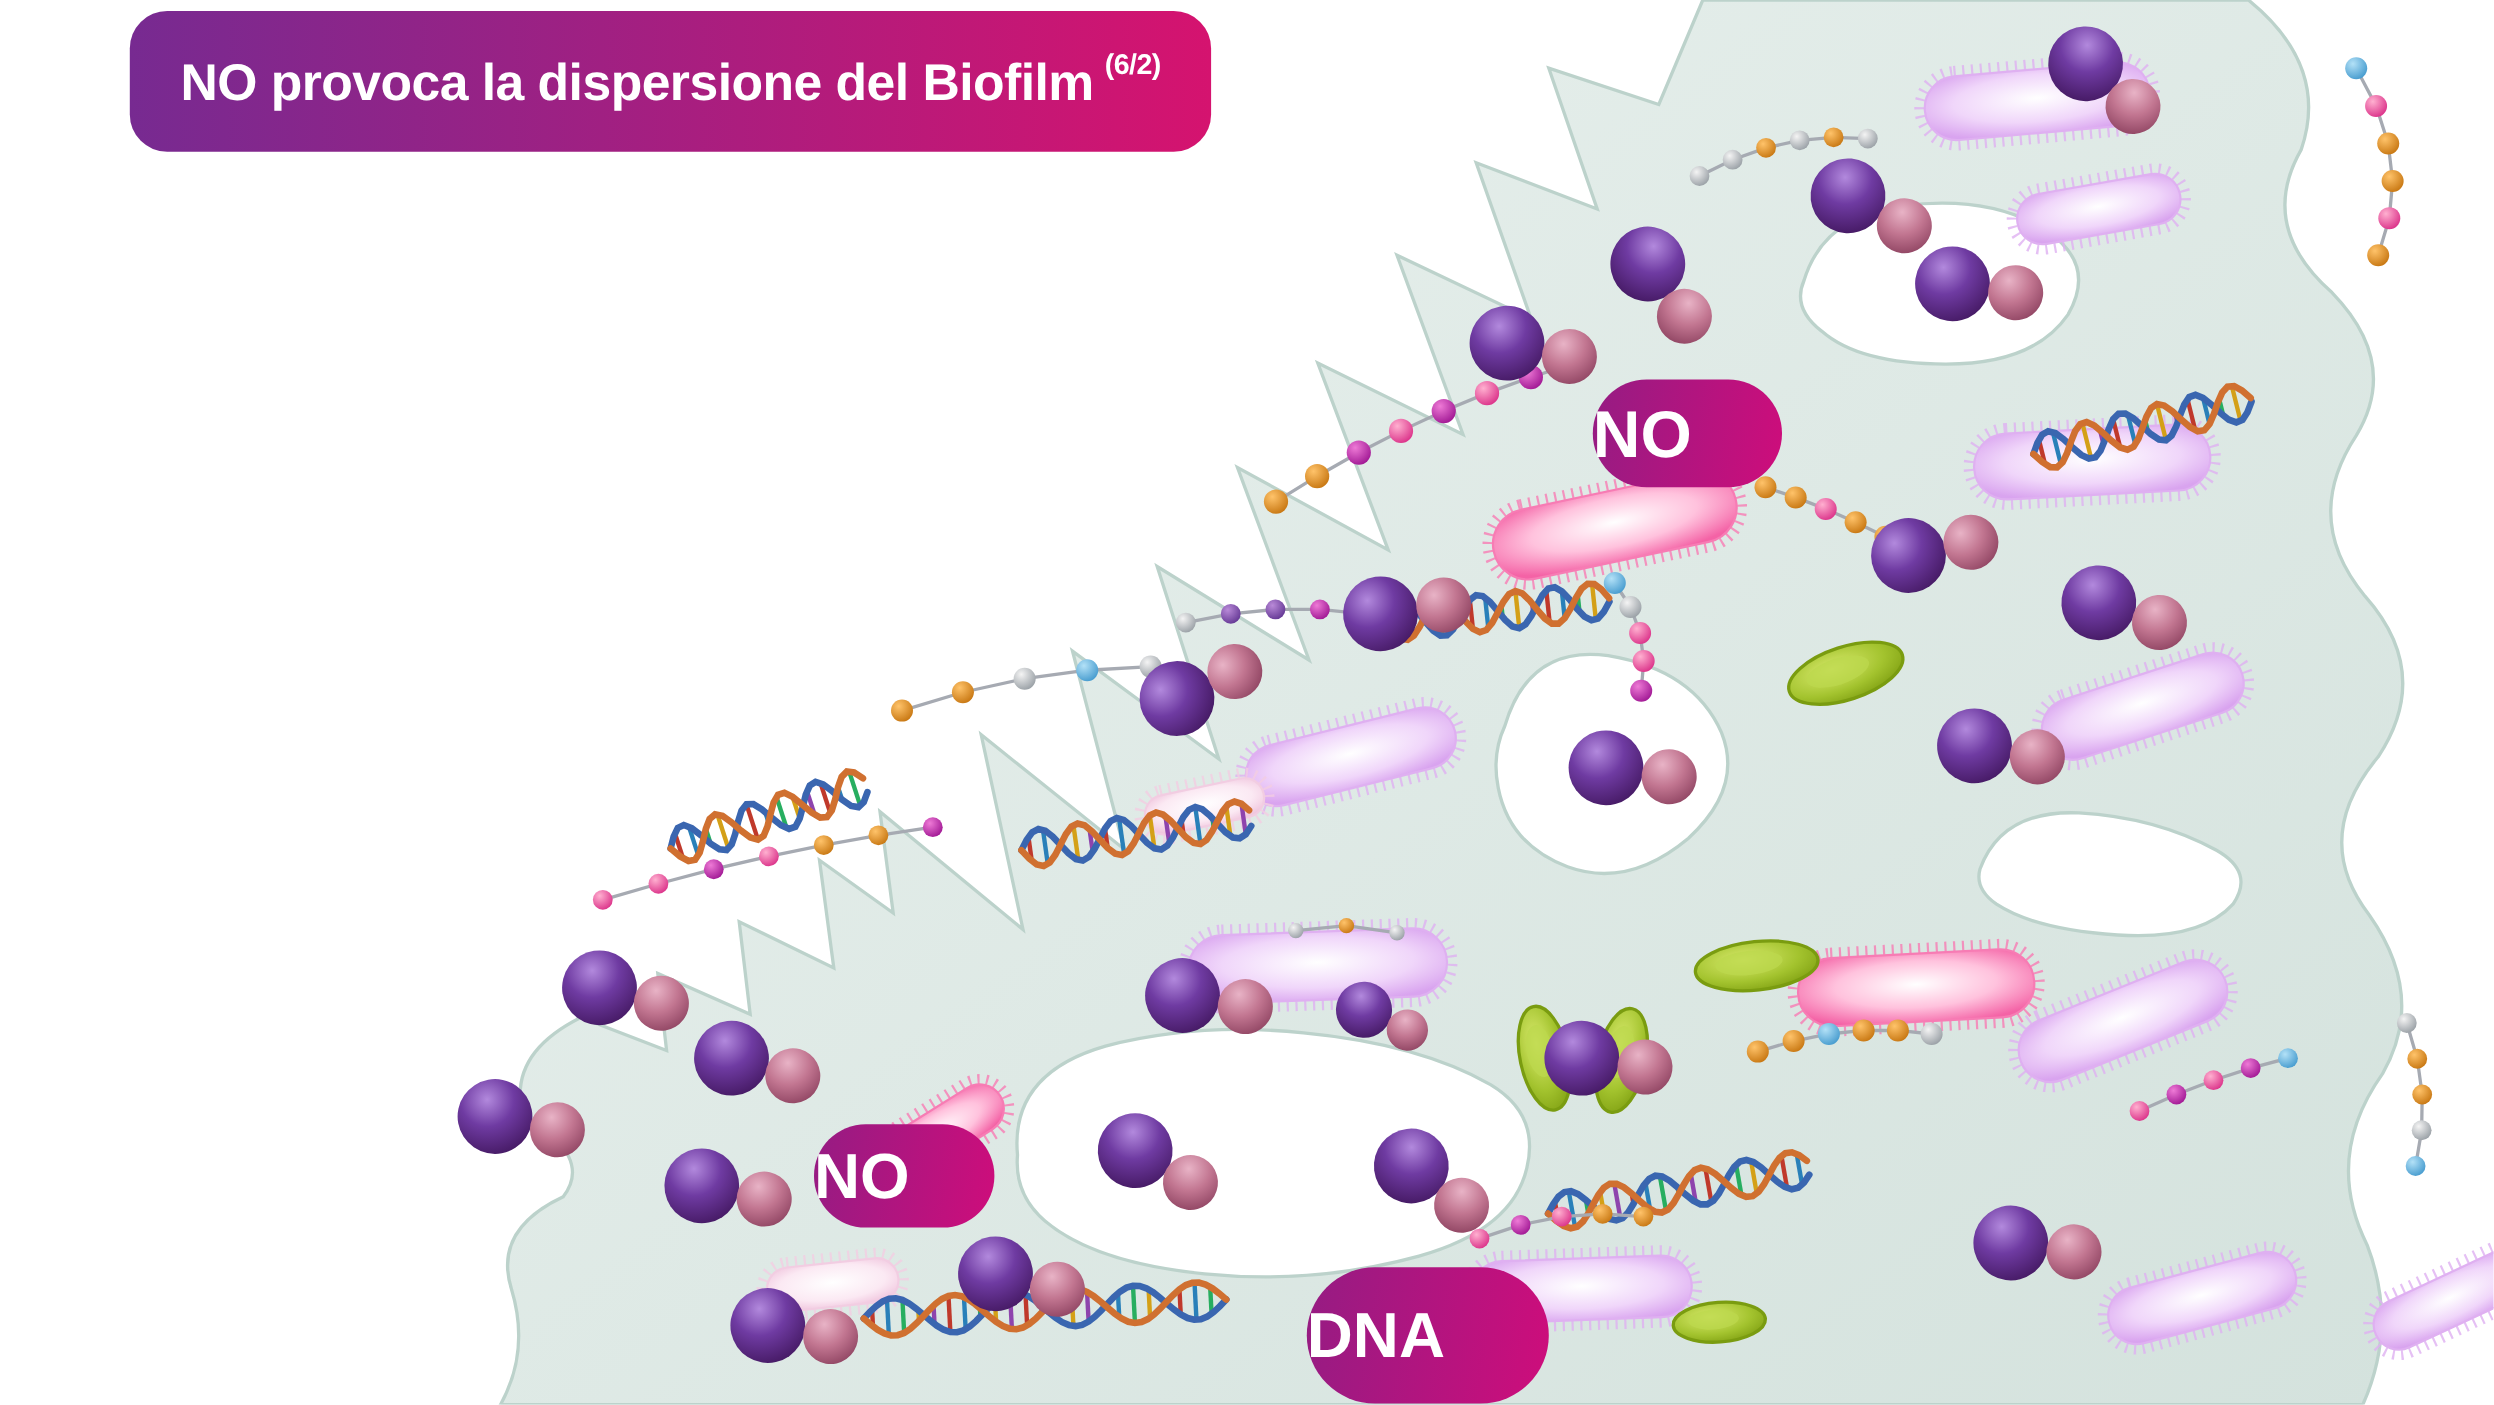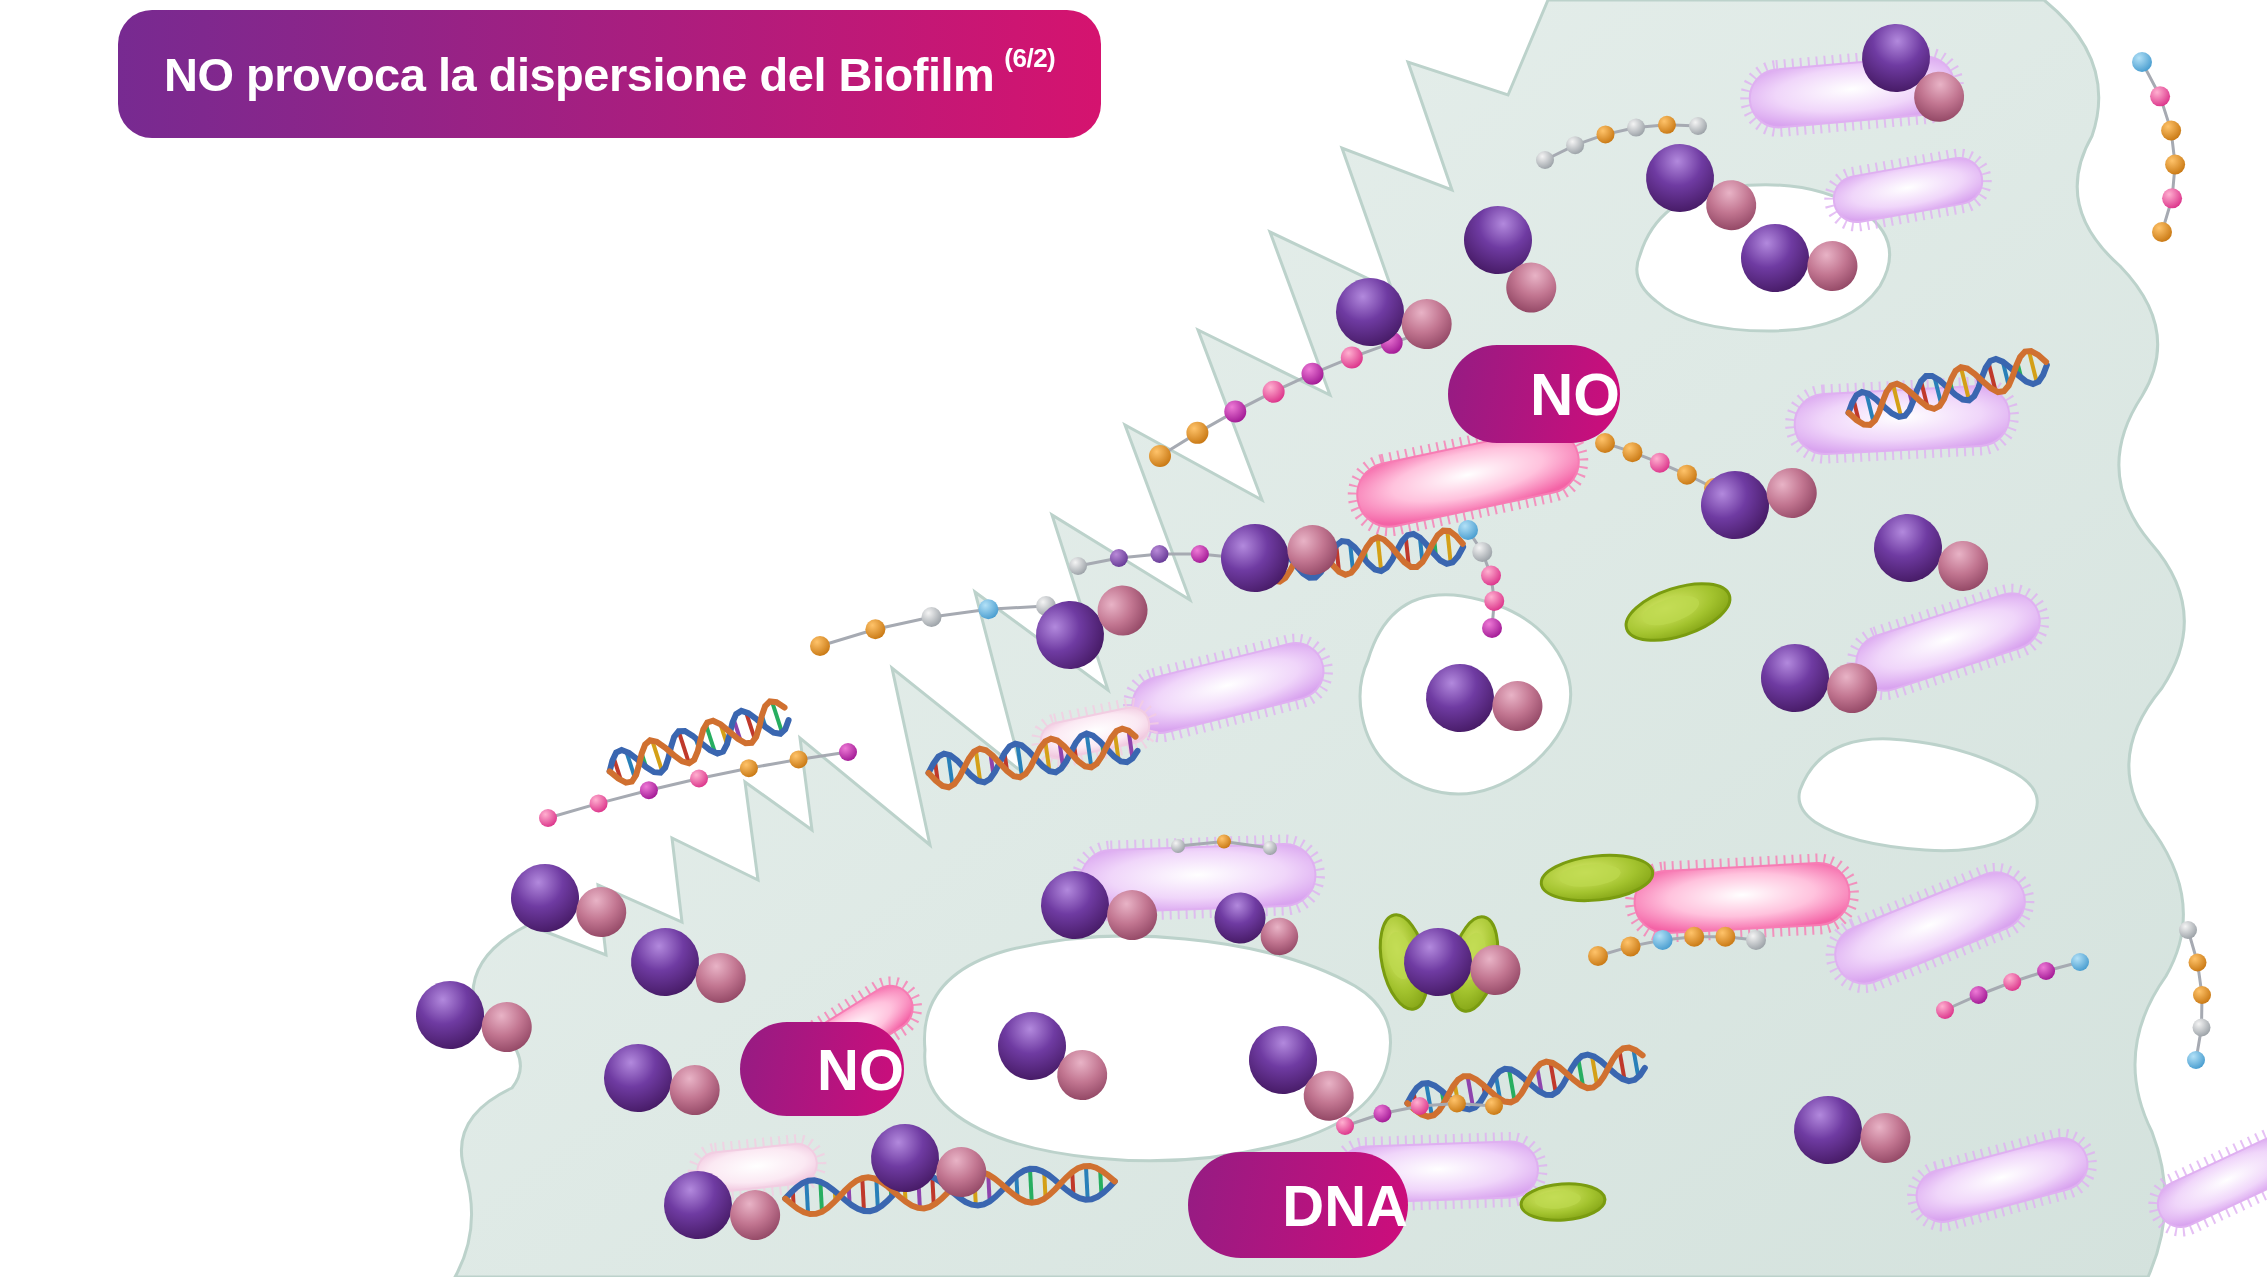--- a/index.html
+++ b/index.html
@@ -6,27 +6,27 @@
   #page{position:relative;width:2267px;height:1277px;overflow:hidden;background:#fff;border-radius:11px;}
   #scene{position:absolute;left:0;top:0;}
   .banner{
     position:absolute;left:118px;top:10px;height:128px;border-radius:34px;
     display:flex;align-items:center;padding:0 46px;
     background:linear-gradient(90deg,var(--banner-start,#772a91),var(--banner-end,#d5136f));
     color:#fff;font-weight:bold;font-size:47px;letter-spacing:-0.5px;white-space:nowrap;
   }
   .banner sup{font-size:26px;margin-left:10px;transform:translateY(-16px);font-weight:bold;}
   .badge{
-    position:absolute;display:flex;align-items:center;justify-content:flex-end;
+    position:absolute;display:flex;align-items:center;justify-content:flex-start;
     color:#fff;font-weight:bold;border-radius:70px;
     background:linear-gradient(100deg,var(--badge-start,#951c83),var(--badge-end,#ce0d7b));
   }
   #badge-no-top{left:1448px;top:345px;width:172px;height:98px;font-size:60px;}
   #badge-no-left{left:740px;top:1022px;width:164px;height:94px;font-size:58px;}
-  #badge-dna{left:1188px;top:1152px;width:220px;height:106px;font-size:58px;}
+  #badge-dna{left:1188px;top:1152px;width:220px;height:124px;font-size:58px;}
 </style>
 </head>
 <body>
 
 <div id="page">
 
   <svg id="scene" width="2267" height="1277" viewBox="0 0 2267 1277">
     <defs>
       <linearGradient id="gBio" x1="0" y1="0" x2="1" y2="1">
         <stop offset="0" stop-color="#e9f1ee"></stop>

